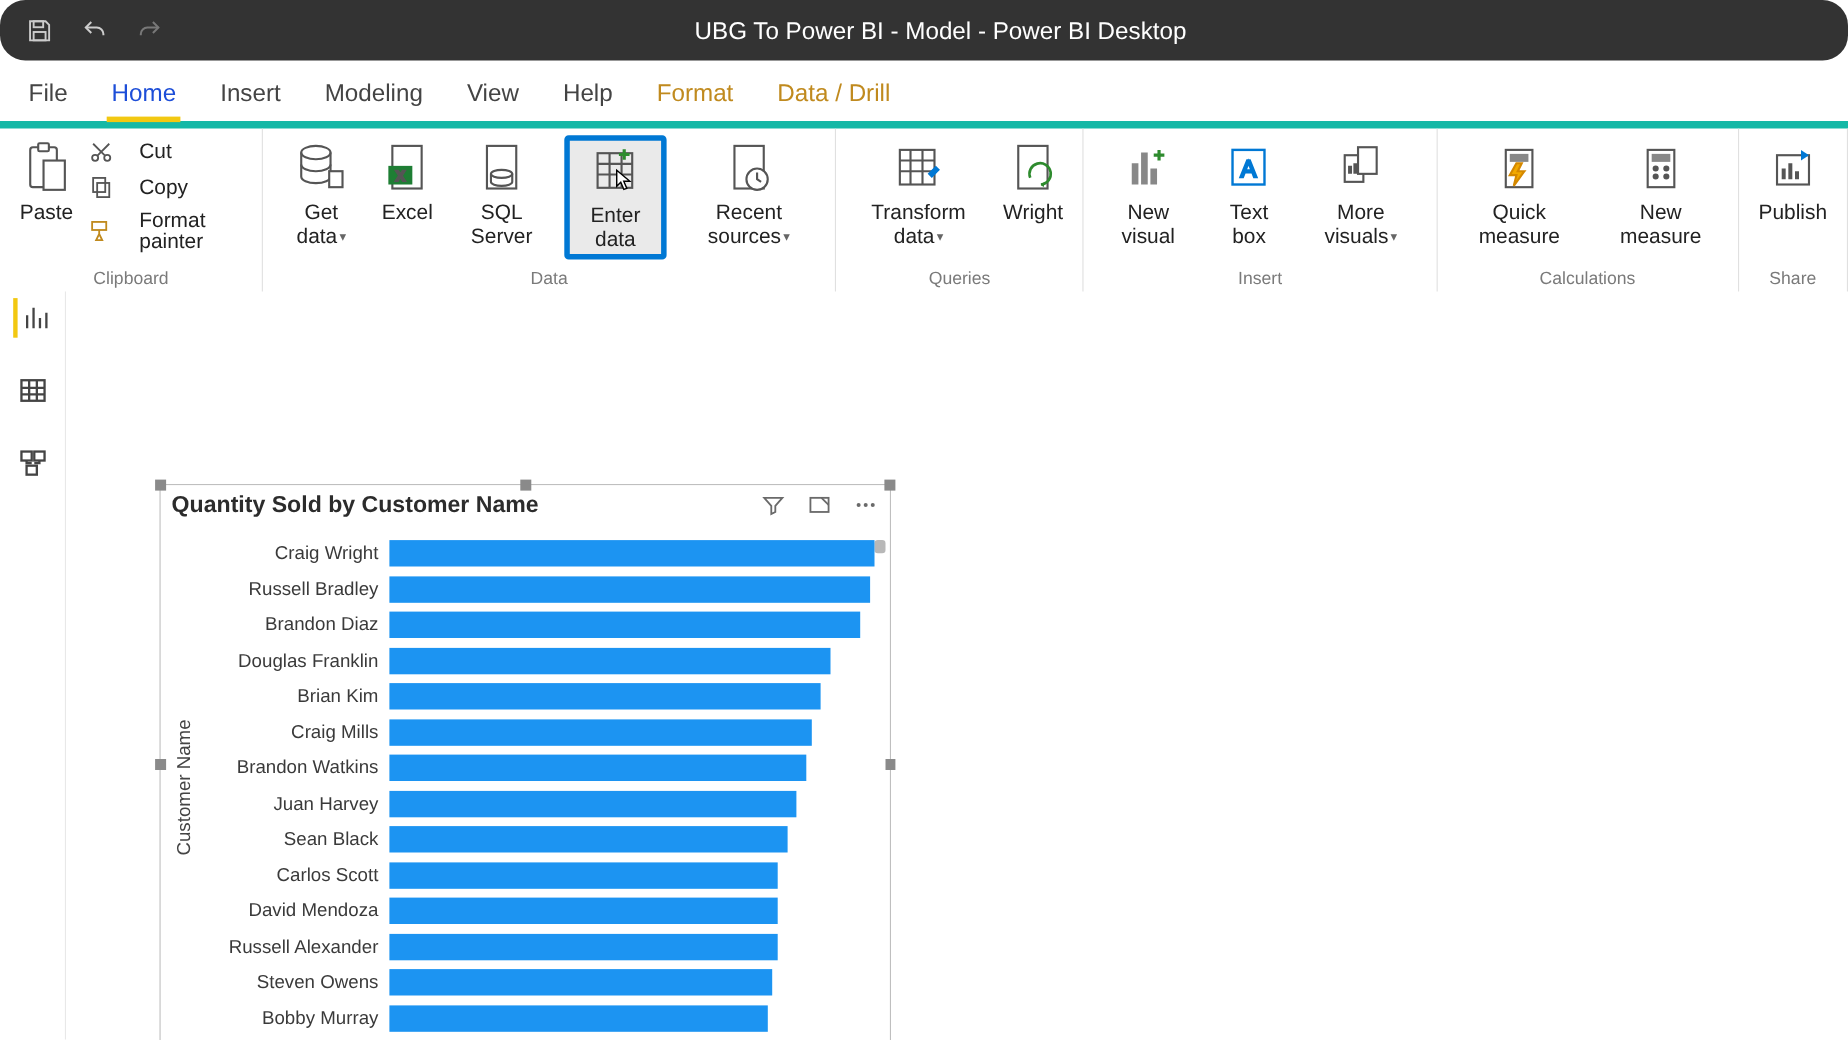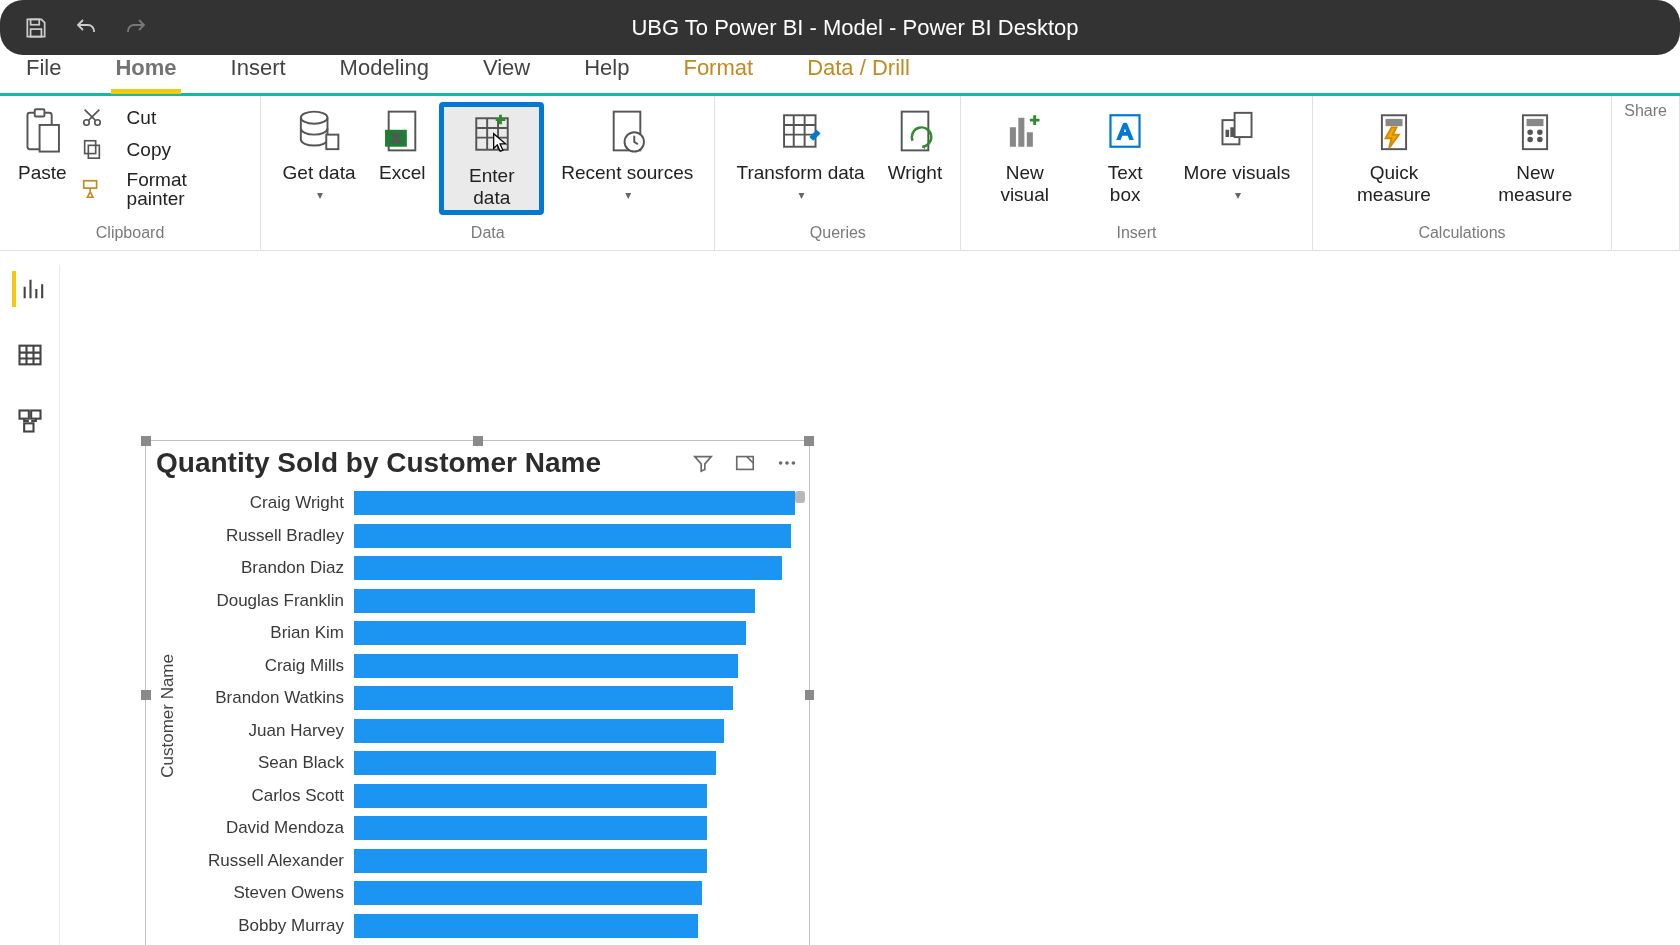--- a/index.html
+++ b/index.html
@@ -6,23 +6,23 @@
   html,body { width:1680px; height:945px; font-family:"Segoe UI",Arial,sans-serif; background:#fff; overflow:hidden; }
 
   
   .titlebar { height:55px; background:#333333; display:flex; align-items:center; color:#fff;border-radius:23px; }
   .titlebar .qat { display:flex; align-items:center; gap:22px; padding-left:22px; }
   .titlebar .qat .qicon { width:28px; height:28px; display:flex; align-items:center; justify-content:center; }
   .titlebar .title { flex:1; text-align:center; font-size:22px; font-weight:400; padding-right:120px; color:#ffffff;}
   .titlebar svg { stroke:#cccccc; }
 
   
-  .tabstrip { height:41px; display:flex; align-items:flex-end; padding-left:20px; gap:42px; border-bottom:3px solid #14b8a6; }
+  .tabstrip { height:62px; display:flex; align-items:flex-end; padding-left:20px; gap:28px; border-bottom:7px solid #14b8a6; }
   .tabstrip .tab { font-size:22px; color:#444; padding:14px 6px 12px 6px; cursor:pointer; position:relative; }
-  .tabstrip .tab.active { font-weight:700; color:#737373; }
+  .tabstrip .tab.active { font-weight:400; color:#1d4ed8; }
   .tabstrip .tab.active::after { content:""; position:absolute; left:2px; right:2px; bottom:-1px; height:5px; background:#f2c811; }
   .tabstrip .tab.contextual { color:#c08a1e; }
 
   
   .ribbon { height:155px; display:flex; border-bottom:1px solid #e0e0e0; background:#ffffff; }
   .group { border-right:1px solid #e0e0e0; display:flex; flex-direction:column; justify-content:space-between; padding:6px 12px 4px 12px; }
   .group .controls { display:flex; align-items:flex-start; gap:8px; height:115px; }
   .group .glabel { text-align:center; font-size:16px; color:#7a7a7a; padding-bottom:4px; }
   .bigbtn { display:flex; flex-direction:column; align-items:center; justify-content:flex-start; padding:4px 6px 0 6px; cursor:pointer; text-align:center; line-height:1.18; font-size:19px; color:#222; }
   .bigbtn .ico { height:50px; display:flex; align-items:center; justify-content:center; margin-bottom:6px; }
@@ -41,21 +41,21 @@
   .canvas { position:absolute; left:60px; top:265px; right:0; bottom:0; background:#ffffff; }
   .visual { position:absolute; left:85px; top:175px; width:665px; height:510px; border:1px solid #bfbfbf; background:#ffffff; }
   .visual .handle { position:absolute; width:10px; height:10px; background:#8a8a8a; }
   .visual .h-tl { left:-5px; top:-5px; }
   .visual .h-tc { left:50%; top:-5px; margin-left:-5px; }
   .visual .h-tr { right:-5px; top:-5px; }
   .visual .h-ml { left:-5px; top:50%; margin-top:-5px; }
   .visual .h-mr { right:-5px; top:50%; margin-top:-5px; }
 
   .visual .vhead { display:flex; align-items:center; justify-content:space-between; padding:6px 10px 4px 10px; }
-  .visual .vtitle { font-size:28px; font-weight:700; color:#2c2c2c; }
+  .visual .vtitle { font-size:21px; font-weight:700; color:#2c2c2c; }
   .visual .vicons { display:flex; gap:18px; color:#6a6a6a; }
 
   .chartbody { position:absolute; left:8px; right:14px; top:46px; bottom:4px; display:flex; }
   .yaxistitle { writing-mode:vertical-rl; transform:rotate(180deg); font-size:17px; color:#444; align-self:center; padding:0 4px; }
   .catcol { width:172px; }
   .barcol { flex:1; position:relative; }
   .row { height:32.5px; display:flex; align-items:center; }
   .catcol .row { justify-content:flex-end; font-size:17px; color:#3a3a3a; padding-right:10px; }
   .bar { height:24px; background:#1c94f2; }
   .scrollbar { position:absolute; right:4px; top:50px; width:10px; bottom:10px; background:#fff; }
@@ -166,20 +166,30 @@
       <div class="bigbtn">
         <div class="ico">
             <svg width="40" height="46" viewBox="0 0 32 38" fill="none" stroke="#555" stroke-width="1.6">
               <rect x="5" y="3" width="22" height="32"></rect>
               <rect x="2" y="18" width="18" height="14" fill="#1e7e34" stroke="none"></rect>
               <text x="11" y="29" font-size="11" fill="#fff" text-anchor="middle" font-family="Arial" font-weight="bold">X</text>
             </svg>
           </div>
         <div class="lbl">Excel</div>
       </div>
+      <div class="bigbtn">
+        <div class="ico">
+            <svg width="40" height="46" viewBox="0 0 32 38" fill="none" stroke="#555" stroke-width="1.6">
+              <rect x="5" y="3" width="22" height="32"></rect>
+              <ellipse cx="16" cy="24" rx="8" ry="3"></ellipse>
+              <path d="M8 24v6c0 1.7 3.6 3 8 3s8-1.3 8-3v-6"></path>
+            </svg>
+          </div>
+        <div class="lbl">SQL Server</div>
+      </div>
       <div class="bigbtn highlight">
         <div class="ico" style="position:relative">
           <svg width="40" height="46" viewBox="0 0 32 38" fill="none" stroke="#555" stroke-width="1.6">
               <rect x="3" y="6" width="26" height="26"></rect>
               <path d="M3 14h26M3 22h26M12 6v26M21 6v26"></path>
               <path d="M23 3v8M19 7h8" stroke="#2e8b2e" stroke-width="2.4"></path>
             </svg>
           <svg style="position:absolute;left:18px;top:22px" width="22" height="22" viewBox="0 0 24 24" fill="#fff" stroke="#000" stroke-width="1.4">
               <path d="M4 3l0 16 4-4 3 7 3-1-3-7h6z"></path>
             </svg>
@@ -283,20 +293,32 @@
               <circle cx="20" cy="26" r="1.5" fill="#555"></circle>
             </svg>
           </div>
         <div class="lbl">New measure</div>
       </div>
     </div>
     <div class="glabel">Calculations</div>
   </div>
 
   <div class="group">
+    <div class="controls">
+      <div class="bigbtn">
+        <div class="ico">
+            <svg width="40" height="46" viewBox="0 0 32 38" fill="none" stroke="#555" stroke-width="1.6">
+              <rect x="4" y="10" width="24" height="22"></rect>
+              <path d="M9 28v-8m5 8V16m5 12v-6" stroke-width="3"></path>
+              <path d="M22 6l6 4-6 4z" fill="#0078d4" stroke="none"></path>
+            </svg>
+          </div>
+        <div class="lbl">Publish</div>
+      </div>
+    </div>
     <div class="glabel">Share</div>
   </div>
 
 </div>
 
 <div class="leftstrip">
   <div class="navico first">
     <svg width="28" height="28" viewBox="0 0 24 24" fill="none" stroke="#444" stroke-width="1.8">
         <path d="M4 20V10m5 10V4m5 16v-8m5 8V8"></path>
       </svg>

